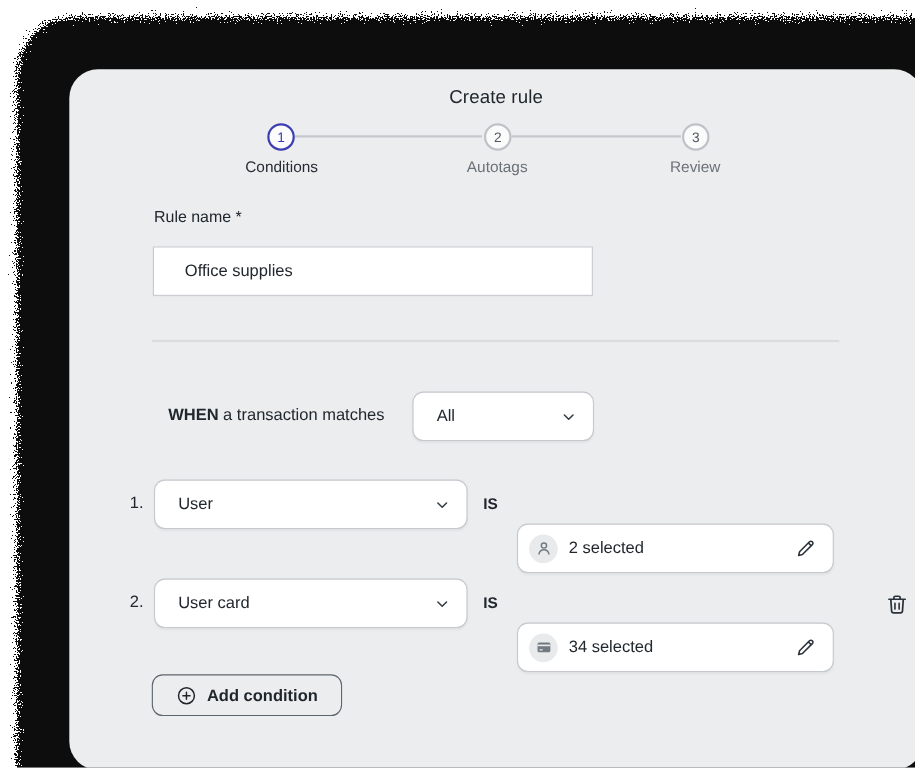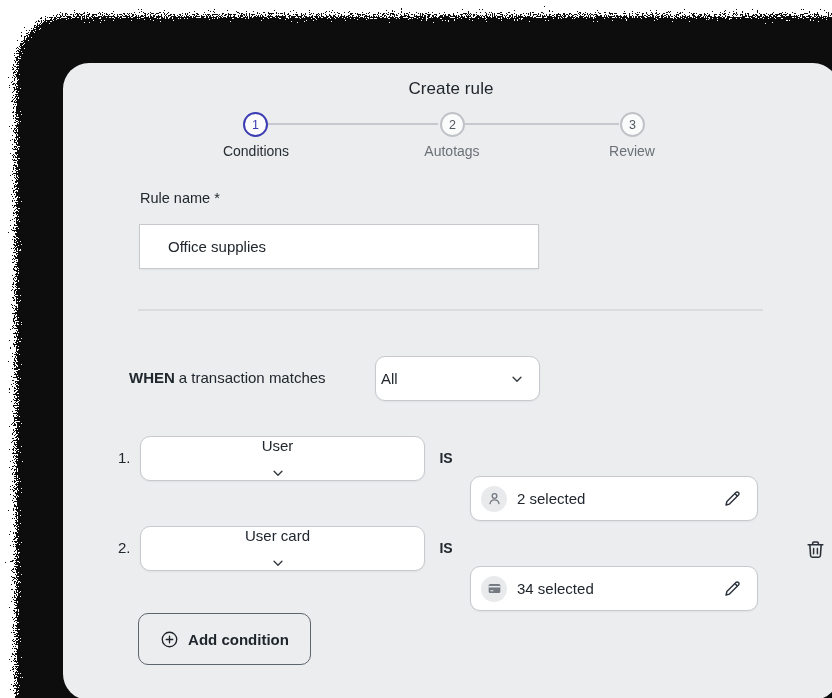--- a/index.html
+++ b/index.html
@@ -40,34 +40,34 @@
   .rule-name-input {
     position: absolute; left: 76px; top: 161px; width: 400px; height: 45px;
     border: 1px solid #c6c9ce; border-radius: 0; background: #ffffff;
     padding: 0 16px 0 28px; font-size: 15px; color: #21272e; outline: none;
     box-shadow: 0 1px 2px rgba(16,24,32,.05);
     font-family: "Liberation Sans", "DejaVu Sans", sans-serif;
   }
 
   .divider { position: absolute; left: 75px; top: 246px; width: 625px; height: 2px; background: #dadcde; }
 
-  .when-text { position: absolute; left: 66px; top: 306px; font-size: 15px; color: #21272e; }
+  .when-text { position: absolute; left: 90px; top: 306px; font-size: 15px; color: #21272e; }
   .when-text .b { font-weight: 700; margin-right: 4px; }
   .when-suffix { position: absolute; left: 493px; top: 306px; font-size: 15px; color: #21272e; }
 
   .select {
     position: absolute; height: 45px; background: #ffffff;
     border: 1px solid #c6c9ce; border-radius: 10px;
     display: flex; align-items: center; justify-content: space-between;
-    padding: 0 15px 0 5px; font-size: 15px; color: #21272e; cursor: pointer;
+    padding: 0 15px 0 21px; font-size: 15px; color: #21272e; cursor: pointer;
     box-shadow: 0 1px 2px rgba(16,24,32,.05);
   }
   .select .chev { display: flex; color: #343b42; }
   .select-all { left: 312px; top: 293px; width: 165px; }
-  .select-field { left: 77px; width: 285px; flex-direction: column; }
+  .select-field { left: 77px; width: 285px; }
 
   .row-num { position: absolute; left: 55px; font-size: 15px; color: #21272e; }
   .row-op { position: absolute; left: 366px; width: 34px; text-align: center; font-size: 14px; font-weight: 600; color: #21272e; }
 
   .value-box {
     position: absolute; left: 407px; width: 288px; height: 45px; background: #ffffff;
     border: 1px solid #c6c9ce; border-radius: 10px;
     display: flex; align-items: center; padding: 0 13px 0 10px; cursor: pointer;
     box-shadow: 0 1px 2px rgba(16,24,32,.05);
     margin-top: 40px;
@@ -75,21 +75,21 @@
   .icon-chip {
     width: 26px; height: 26px; border-radius: 50%; background: #e8eaec;
     display: flex; align-items: center; justify-content: center; color: #737a82; flex: 0 0 auto;
   }
   .value-box .val { margin-left: 10px; font-size: 15px; color: #21272e; }
   .edit-btn { margin-left: auto; display: flex; color: #2b323a; cursor: pointer; background: none; border: none; padding: 2px; }
 
   .trash-btn { position: absolute; left: 740px; background: none; border: none; padding: 2px; display: flex; color: #2b323a; cursor: pointer; }
 
   .add-btn {
-    position: absolute; left: 75px; top: 550px; width: 173px; height: 52px;
+    position: absolute; left: 75px; top: 550px; width: 173px; height: 38px;
     background: transparent; border: 1.5px solid #5d656d; border-radius: 10px;
     display: flex; align-items: center; justify-content: center; gap: 9px;
     font-size: 15px; font-weight: 700; color: #1f252c; cursor: pointer;
     font-family: "Liberation Sans", "DejaVu Sans", sans-serif;
   }
   .add-btn .ic { display: flex; color: #1f252c; }
 </style>
 </head>
 <body>
 

